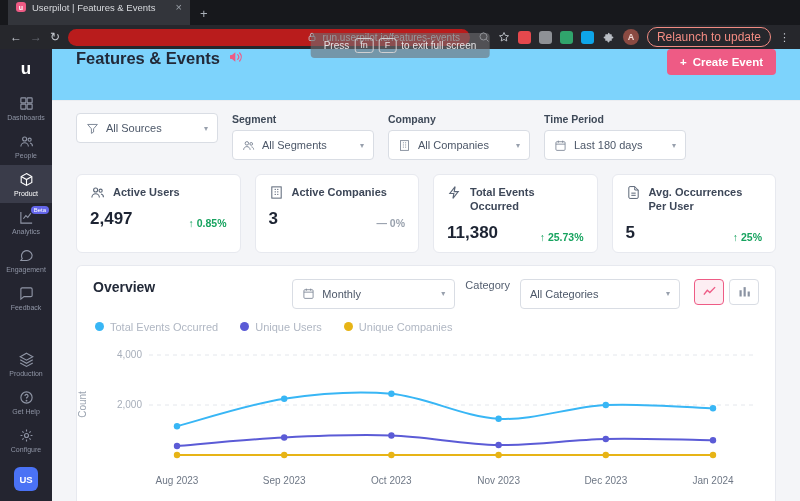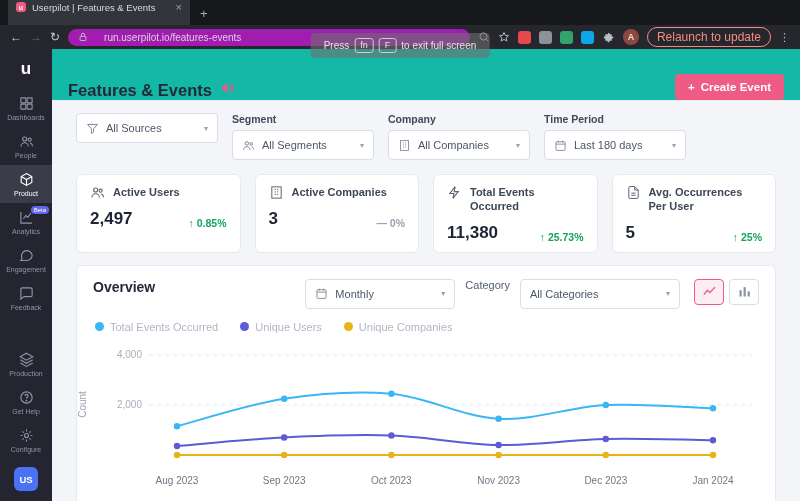--- a/index.html
+++ b/index.html
@@ -10,21 +10,21 @@
   .tabstrip { height:25px; background:#17181c; display:flex; align-items:flex-end; padding:3px 8px 0; }
   .tab { width:182px; height:36px; background:#33353b; border-radius:8px 8px 0 0; display:flex; align-items:center; gap:6px; padding:0 8px; }
   .favicon { width:10px; height:10px; border-radius:3px; background:#ee5b85; color:#fff; font-size:7px; font-weight:bold; display:flex; align-items:center; justify-content:center; flex:none; }
   .tab-title { color:#d8dade; font-size:9.5px; white-space:nowrap; overflow:hidden; text-overflow:ellipsis; flex:1; }
   .tab-close { color:#9aa0a8; font-size:11px; }
   .newtab { color:#aab0b8; font-size:13px; margin:0 0 4px 10px; }
 
   .toolbar { height:24px; background:#26272c; display:flex; align-items:center; gap:8px; padding:0 10px; }
   .navicon { color:#c7cbd2; font-size:12px; line-height:1; }
   .navicon.disabled { color:#686c74; }
-  .urlpill { flex:1; height:17px; background:#a21caf; border-radius:9px; display:flex; align-items:center; gap:16px; padding:0 10px; }
+  .urlpill { flex:1; height:17px; background:#b91c1c; border-radius:9px; display:flex; align-items:center; gap:6px; padding:0 10px;justify-content:flex-end; }
   .url-text { color:#d4d7dc; font-size:10px; }
   .ticon { display:flex; align-items:center; color:#c0c4cb; }
   .chip { width:13px; height:13px; border-radius:3px; }
   .avatarA { width:16px; height:16px; border-radius:50%; background:#8a4a42; color:#f2d9d4; font-size:9px; font-weight:bold; display:flex; align-items:center; justify-content:center; }
   .relaunch { border:1px solid #f28b82; color:#f28b82; font-size:12px; padding:2px 9px; border-radius:10px; background:transparent; font-family:Liberation Sans, sans-serif; white-space:nowrap; }
   .menu-dots { color:#c7cbd2; font-size:11px; }
 
   .toast { position:absolute; left:50%; top:33px; transform:translateX(-50%); background:rgba(110,110,114,.6); color:#e4e4e6; font-size:10px; padding:5px 13px; border-radius:4px; display:flex; align-items:center; gap:5px; z-index:9; }
   .kbd { border:1px solid #cfcfd2; border-radius:3px; padding:0 5px; font-size:9px; line-height:13px; }
 
@@ -34,30 +34,30 @@
   .sidebar { width:52px; background:#242530; display:flex; flex-direction:column; align-items:center; padding-top:6px; flex:none; }
   .logo { color:#fff; font-size:17px; font-weight:bold; margin:4px 0 10px; }
   .sitem { width:100%; padding:7px 0 6px; display:flex; flex-direction:column; align-items:center; gap:3px; color:#8f95a5; font-size:7px; position:relative; }
   .sitem svg { width:15px; height:15px; }
   .sitem.active { background:#3a3c4a; color:#fff; }
   .beta { position:absolute; top:3px; right:3px; background:#6466e9; color:#fff; font-size:6px; padding:1px 3px; border-radius:5px; }
   .sspacer { flex:1; }
   .us-badge { width:24px; height:24px; border-radius:6px; background:#4a72f5; color:#fff; font-weight:bold; font-size:9.5px; display:flex; align-items:center; justify-content:center; margin:8px 0 10px; flex:none; }
 
   .main { flex:1; display:flex; flex-direction:column; overflow:hidden; }
-  .pagehead { height:52px; background:#14b8a6; border-bottom:1px solid #ebedf1; display:flex; align-items:flex-end; padding:0 16px; gap:8px; flex:none; }
+  .pagehead { height:52px; background:#7dd3fc; border-bottom:1px solid #ebedf1; display:flex; align-items:flex-start; padding:0 24px; gap:8px; flex:none; }
   .pagetitle { font-size:16.5px; font-weight:bold; color:#222938; }
   .create-btn { margin-left:auto; background:#ee5b85; color:#fff; border:none; border-radius:4px; font-size:11.5px; font-weight:bold; padding:7px 13px; display:flex; align-items:center; gap:6px; font-family:inherit; }
 
   .filters { display:flex; gap:14px; padding:12px 24px 4px; }
   .flabel { display:block; font-size:10.5px; font-weight:bold; color:#3f4a59; margin-bottom:5px; }
   .select { width:142px; height:30px; background:#fff; border:1px solid #d9dde4; border-radius:4px; display:flex; align-items:center; gap:7px; padding:0 9px; font-size:11px; color:#4c5768; }
   .select svg { flex:none; color:#7d8796; }
   .chev { margin-left:auto; color:#98a0ad; font-size:8px; }
-  .w150 { width:150px; } .w160 { width:160px; }
+  .w150 { width:163px; } .w160 { width:160px; }
 
   .stats { display:flex; gap:14px; padding:10px 24px 8px; }
   .scard { flex:1; background:#fff; border:1px solid #e7e9ef; border-radius:6px; padding:11px 13px 9px; }
   .scard-head { display:flex; gap:8px; color:#3d4758; font-size:11px; font-weight:bold; align-items:flex-start; line-height:1.25; }
   .scard-head svg { flex:none; color:#5b6677; margin-top:-1px; }
   .scard-foot { display:flex; justify-content:space-between; align-items:flex-end; margin-top:9px; }
   .sval { font-size:17px; font-weight:bold; color:#1d2433; }
   .schange { font-size:10.5px; font-weight:bold; }
   .schange.up { color:#17a35f; }
   .schange.flat { color:#9aa2ae; }

